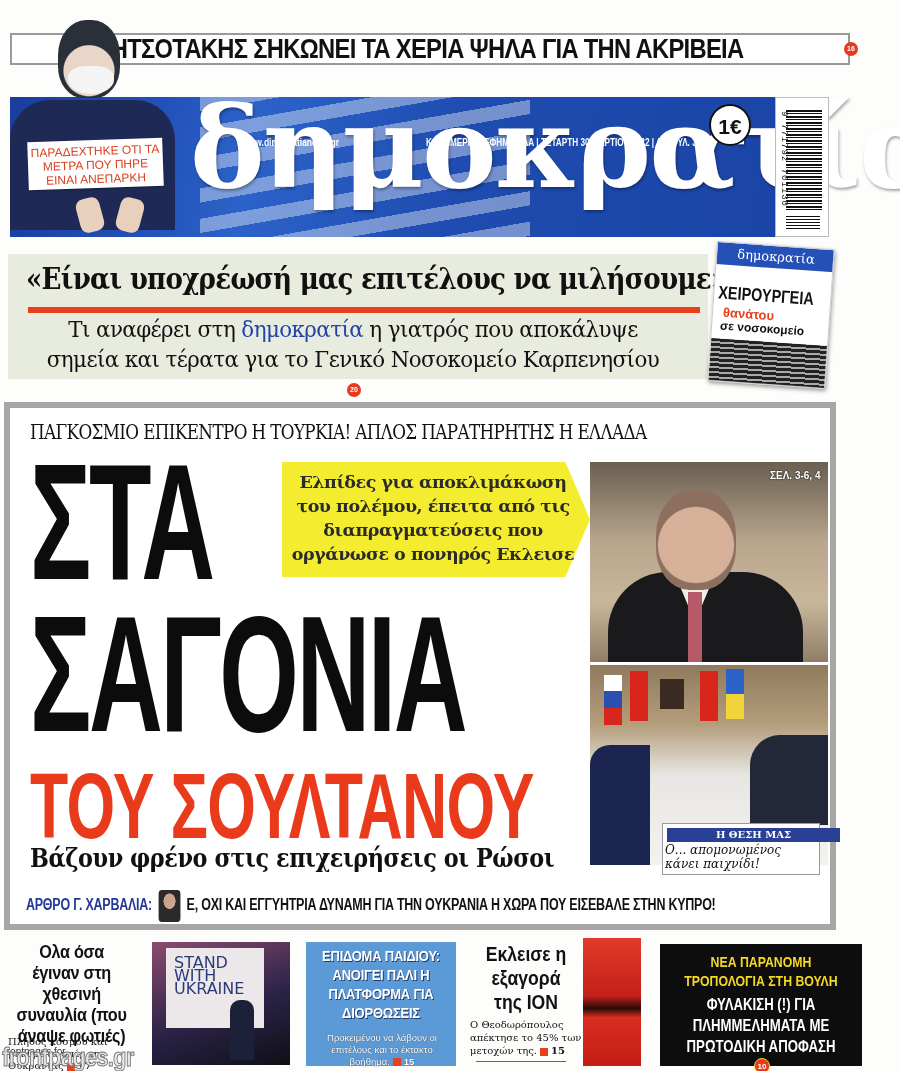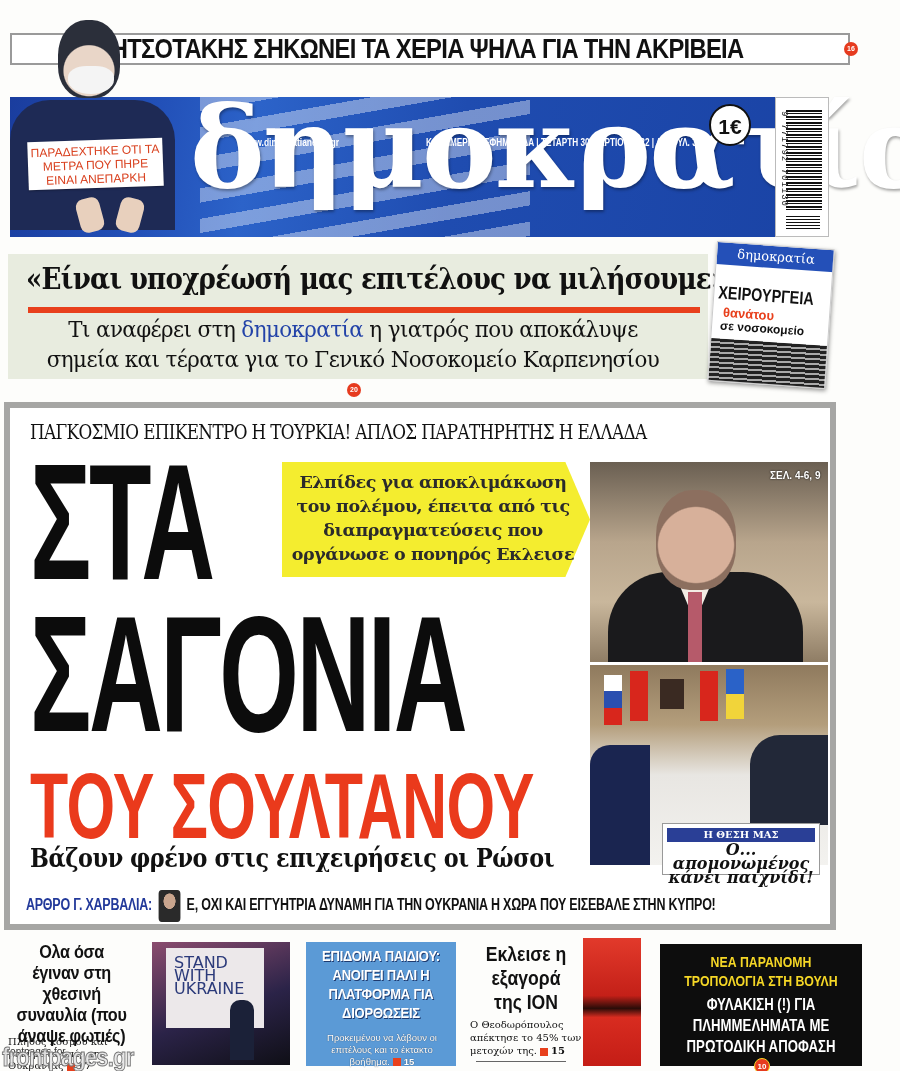--- a/index.html
+++ b/index.html
@@ -161,26 +161,26 @@
     background: linear-gradient(180deg, #8f7a5e 0%, #b49e7c 30%, #e8e6e2 55%, #f3f2ef 100%); overflow: hidden;
   }
   .flag { position: absolute; width: 18px; height: 50px; }
   .people-left { left: 0; top: 80px; width: 60px; height: 120px; background: #1a2550; border-radius: 20px 0 0 0; }
   .people-right { left: 160px; top: 70px; width: 80px; height: 90px; background: #222838; border-radius: 30px 0 0 0; }
 
   .our-view {
     left: 662px; top: 823px; width: 158px; height: 52px; background: #fff; border: 1px solid #999;
   }
   .our-view-label {
-    left: 4px; top: 4px; width: 148px; height: 14px; background: #2a3f96; color: #fff;
+    left: 4px; top: 4px; width: 173px; height: 14px; background: #2a3f96; color: #fff;
     font-family: "DejaVu Serif", serif; font-weight: 700; font-size: 10px; text-align: center; line-height: 14px;
   }
   .our-view-text {
-    left: 2px; top: 19px; width: 152px; font-family: "DejaVu Serif", serif; font-style: italic; font-weight: 700;
-    font-size: 16px; line-height: 14px; text-align: center;
+    left: 2px; top: 19px; width: 152px; font-family: "DejaVu Serif", serif; font-style: italic; font-weight: 400;
+    font-size: 12px; line-height: 14px; text-align: left;
   }
 
   .article-strip {
     left: 26px; top: 890px; white-space: nowrap; font-weight: 700; font-size: 16px;
     transform: scaleX(0.78); transform-origin: left; letter-spacing: -0.3px;
   }
   .article-author { color: #22399a; }
   .author-photo { display: inline-block; width: 28px; height: 32px; vertical-align: middle; margin: 0 4px;
     background: radial-gradient(circle at 50% 35%, #c9a58e 0 30%, #2a2a2a 32% 100%); border-radius: 4px; }
 
@@ -275,21 +275,21 @@
 <div class="abs subhead">Βάζουν φρένο στις επιχειρήσεις οι Ρώσοι</div>
 
 <div class="abs yellow-callout"></div>
 <div class="abs callout-text">Ελπίδες για αποκλιμάκωση του πολέμου, έπειτα από τις διαπραγματεύσεις που οργάνωσε ο πονηρός Εκλεισε</div>
 
 <div class="abs photo-erdogan">
   <div class="abs erd-body"></div>
   <div class="abs erd-shirt"></div>
   <div class="abs erd-tie"></div>
   <div class="abs erd-head"></div>
-  <div class="abs erd-pagelabel">ΣΕΛ. 4-6, 9</div>
+  <div class="abs erd-pagelabel">ΣΕΛ. 3-6, 4</div>
 </div>
 
 <div class="abs photo-table">
   <div class="flag" style="left:14px;top:10px;background:linear-gradient(180deg,#fff 33%,#2a4fb0 33% 66%,#d8261c 66%);"></div>
   <div class="flag" style="left:40px;top:6px;background:#d8261c;"></div>
   <div class="flag" style="left:110px;top:6px;background:#d8261c;"></div>
   <div class="flag" style="left:136px;top:4px;background:linear-gradient(180deg,#2a62c8 50%,#f1d43a 50%);"></div>
   <div class="abs" style="left:70px;top:14px;width:24px;height:30px;background:#3a2a22;"></div>
   <div class="abs people-left"></div>
   <div class="abs people-right"></div>

